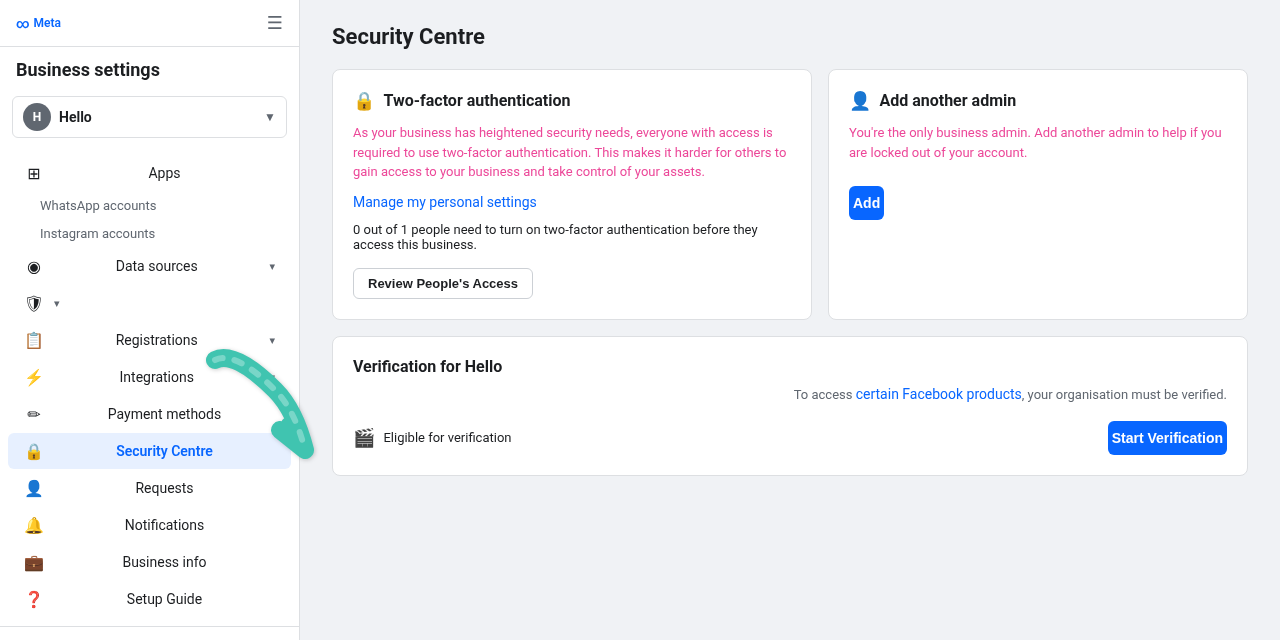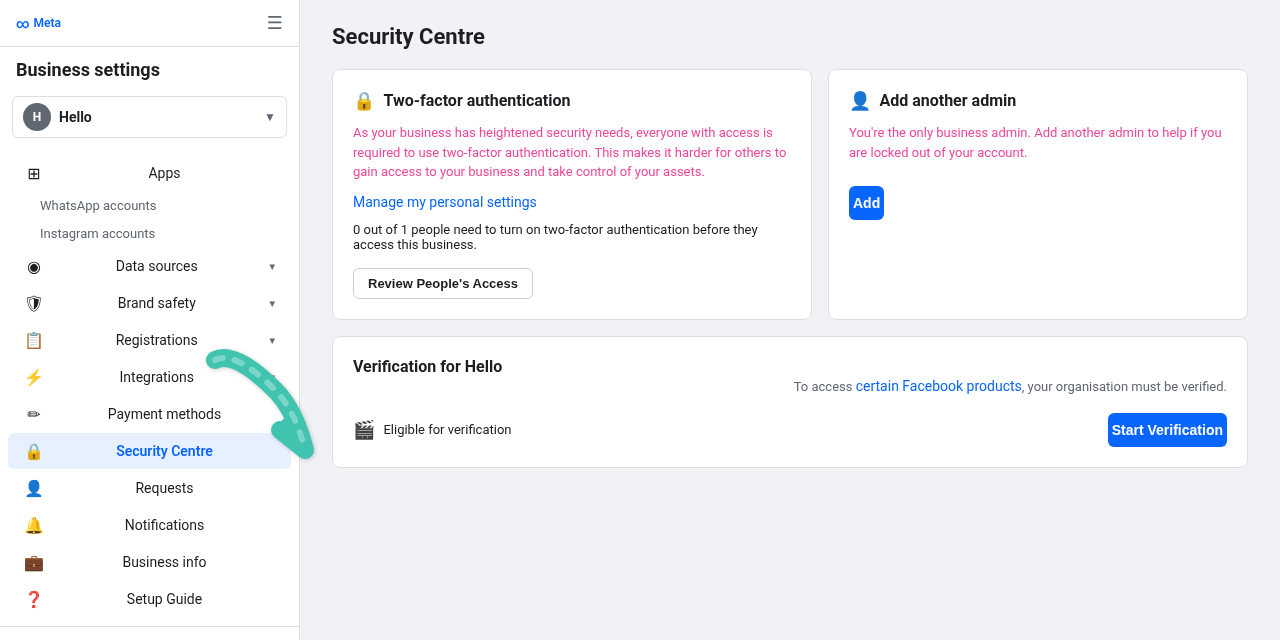--- a/index.html
+++ b/index.html
@@ -45,21 +45,21 @@
     .card-stat { font-size: 13px; color: #1c1e21; margin-bottom: 16px; }
 
     .btn-secondary { background: #fff; border: 1px solid #ccd0d5; border-radius: 6px; padding: 7px 14px; font-size: 13px; font-weight: 600; color: #1c1e21; cursor: pointer; text-align: right; }
     .btn-primary { background: #0866ff; border: none; border-radius: 6px; padding: 9px 4px; font-size: 14px; font-weight: 600; color: #fff; cursor: pointer; }
 
     .card-right { max-width: 420px; }
     .card-right .card-desc { margin-bottom: 24px; }
 
     
     .verification-card { background: #fff; border-radius: 8px; padding: 20px; border: 1px solid #dddfe2; }
-    .verification-title { font-size: 16px; font-weight: 700; }
+    .verification-title { font-size: 16px; font-weight: 700; margin-bottom: 8px; }
     .verification-desc { font-size: 13px; color: #606770; margin-bottom: 16px; line-height: 1.5; text-align: right; }
     .verification-row { display: flex; align-items: center; justify-content: space-between; }
     .eligible-badge { display: flex; align-items: center; gap: 8px; font-size: 13px; color: #1c1e21; }
     .eligible-icon { font-size: 18px; }
   </style>
 </head>
 <body>
 
 <div class="sidebar">
   <div class="sidebar-header">
@@ -94,21 +94,20 @@
     </div>
 
     <div class="nav-item">
       <span class="nav-icon">◉</span>
       <span class="nav-label">Data sources</span>
       <span class="nav-chevron">▾</span>
     </div>
 
     <div class="nav-item">
       <span class="nav-icon">🛡</span>
-      <span class="nav-label">Brand safety</span>
       <span class="nav-chevron">▾</span>
     </div>
 
     <div class="nav-item">
       <span class="nav-icon">📋</span>
       <span class="nav-label">Registrations</span>
       <span class="nav-chevron">▾</span>
     </div>
 
     <div class="nav-item">

